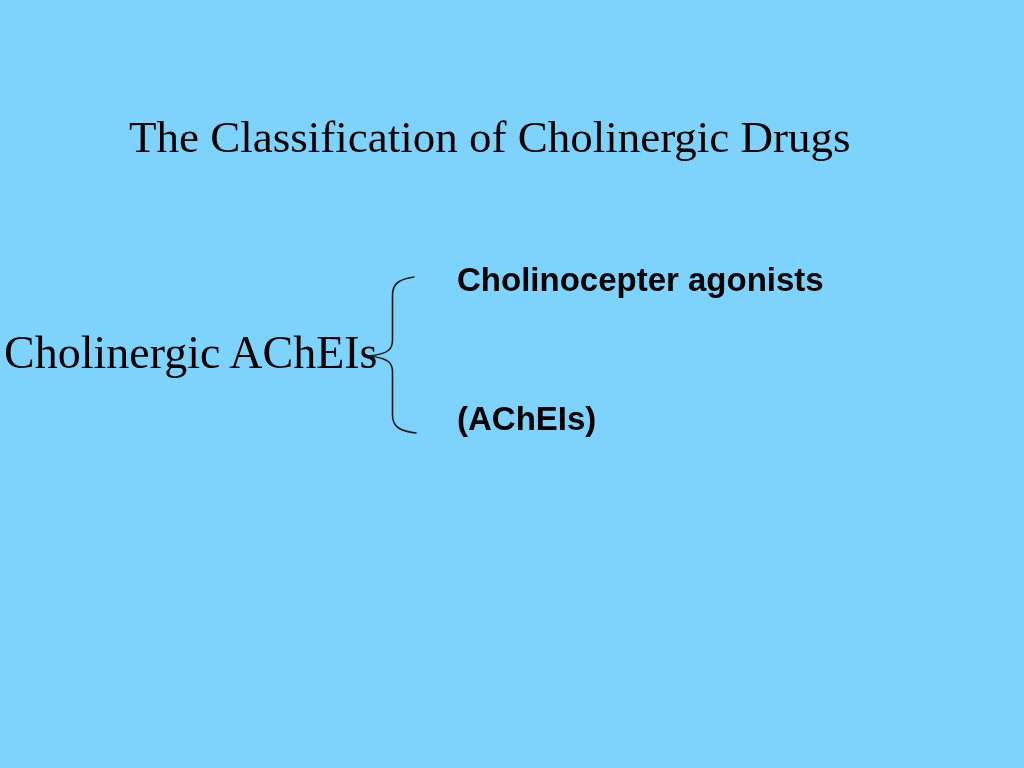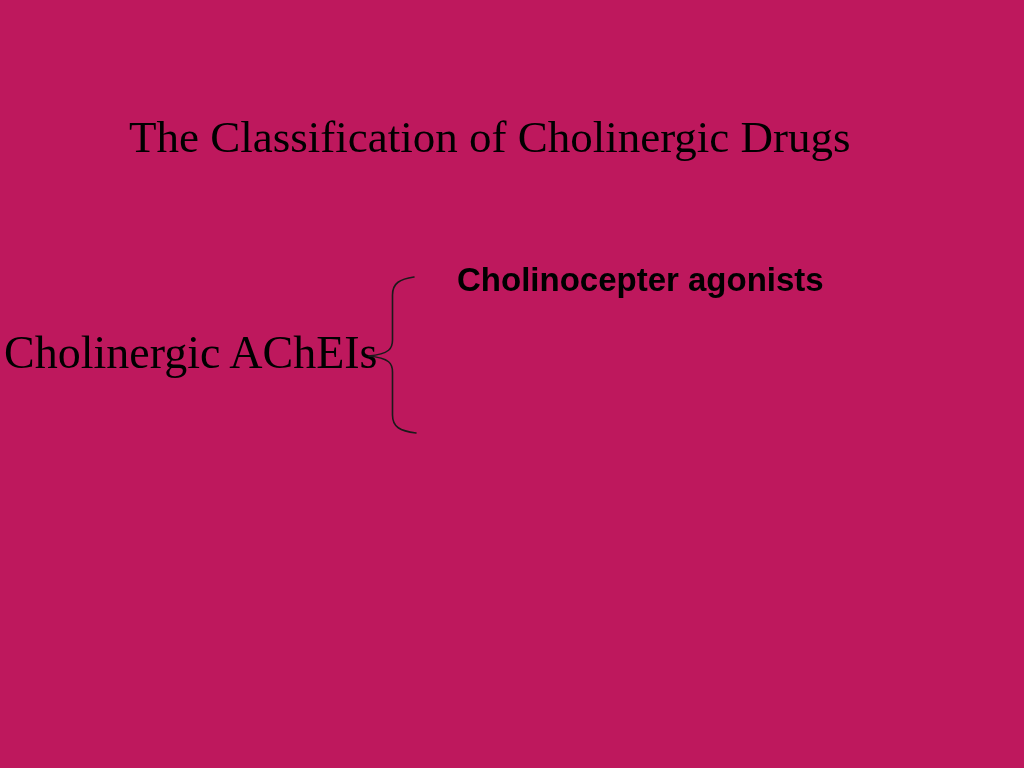--- a/index.html
+++ b/index.html
@@ -4,21 +4,21 @@
 <style>
   html, body {
     margin: 0;
     padding: 0;
     background: #ffffff;
   }
   .slide {
     position: relative;
     width: 1024px;
     height: 768px;
-    background: #be185d;
+    background: #7dd3fc;
     overflow: hidden;
     font-family: "Liberation Serif", "DejaVu Serif", serif;
     color: #000000;
   }
   .slide-title {
     position: absolute;
     left: 129px;
     top: 110px;
     font-size: 45px;
     line-height: 1.2;
@@ -70,15 +70,16 @@
              C 24 84, 26.5 90, 26.5 98
              L 26.5 141
              C 26.5 153, 34 157, 50 159" fill="none" stroke="#1a1a1a" stroke-width="1.6" stroke-linecap="round"></path>
   </svg>
 
   <div class="branch branch-1">
     <div>Cholinocepter agonists</div>
   </div>
 
   <div class="branch branch-2">
+    <div>(AChEIs)</div>
   </div>
 
 </div>
 
 </body></html>

